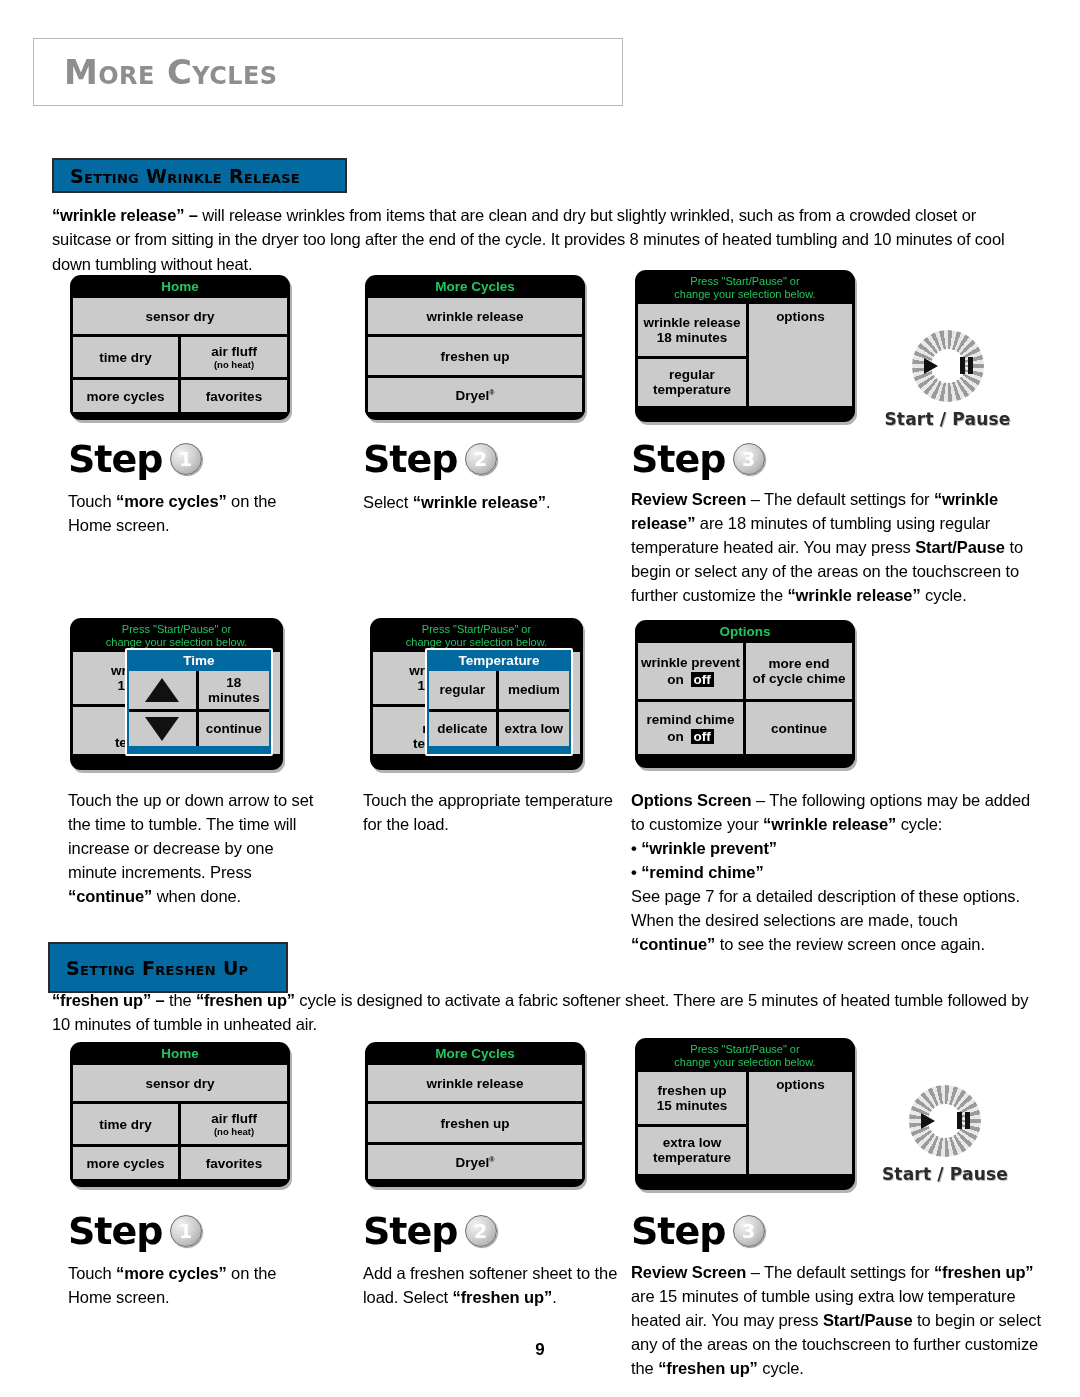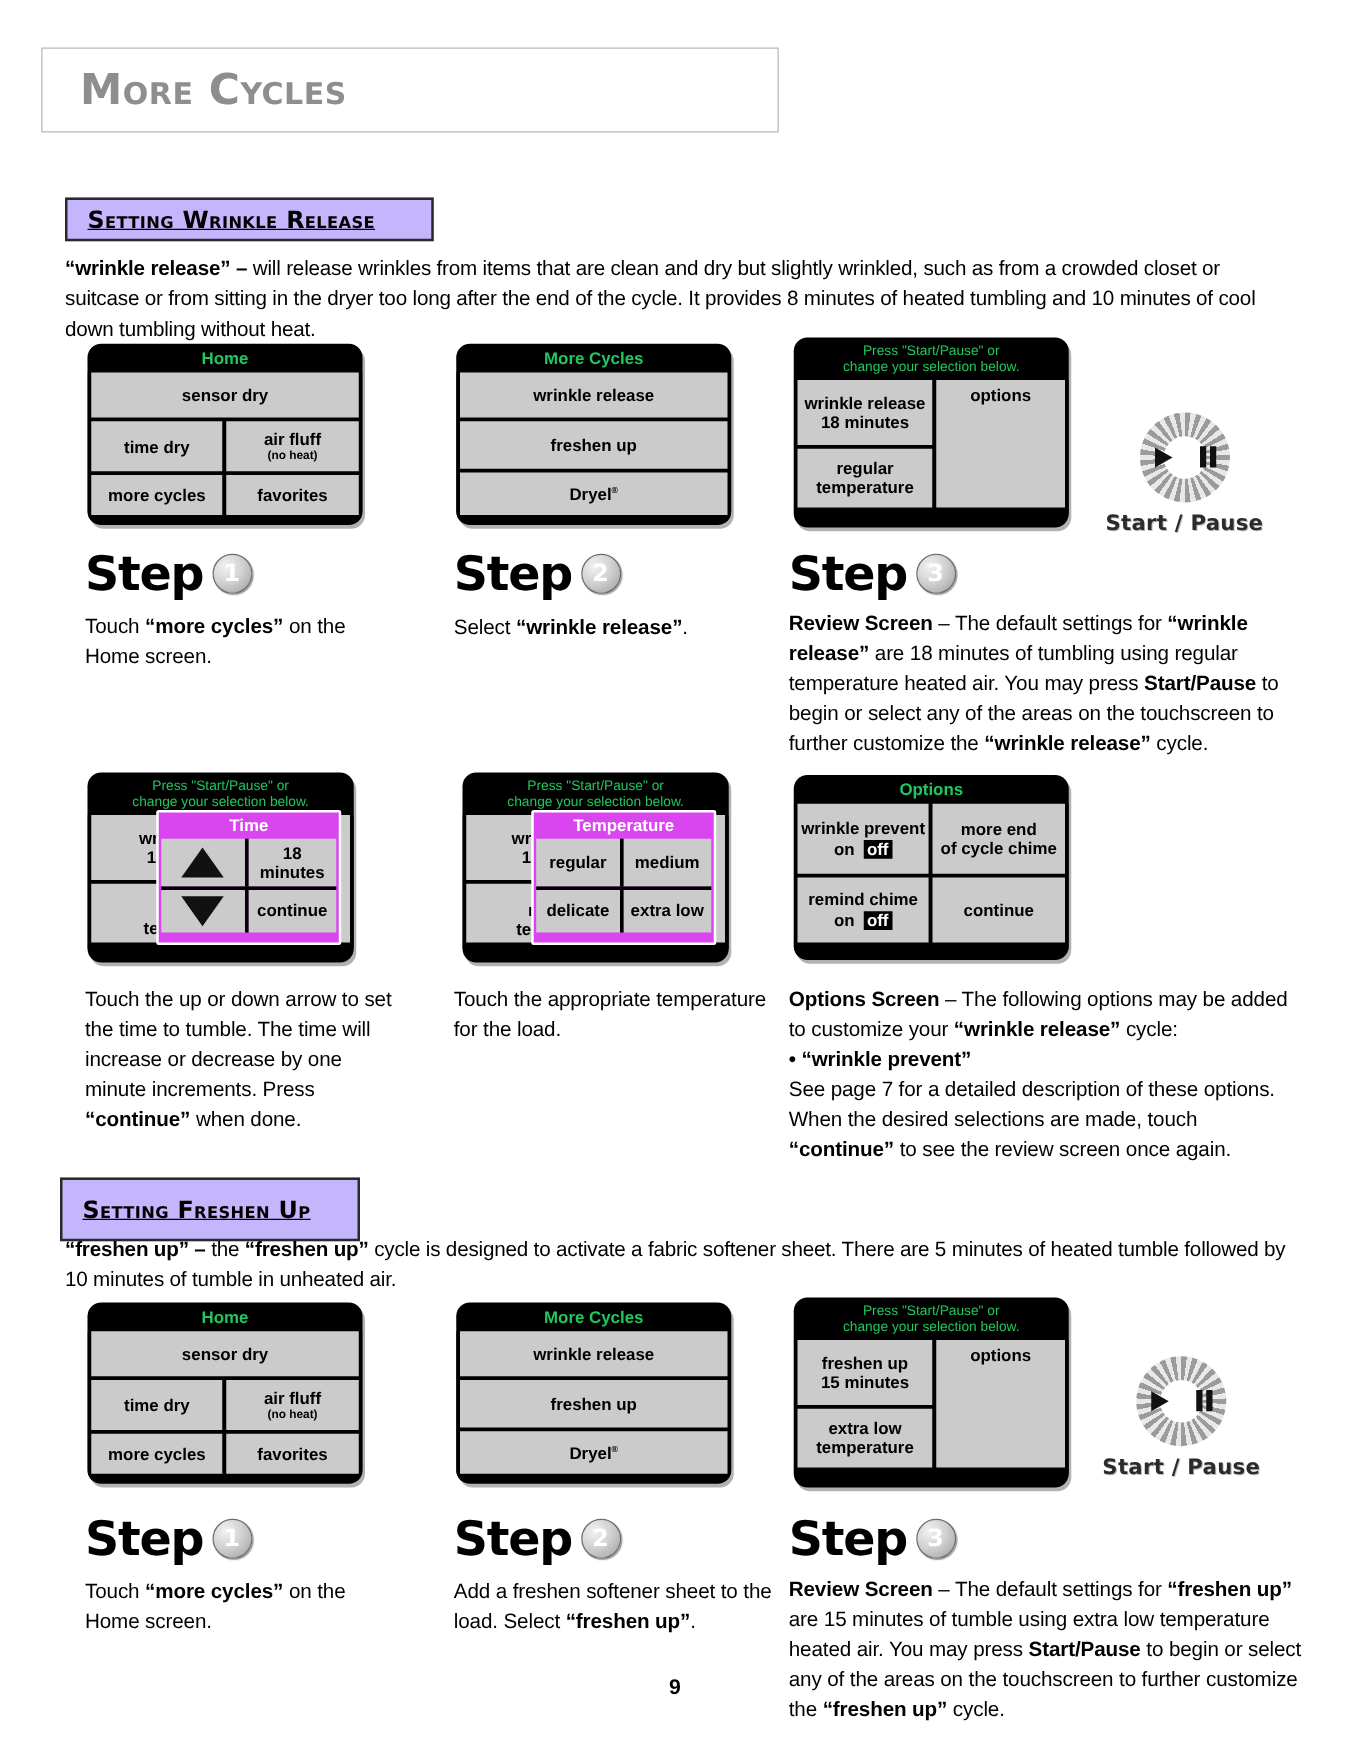--- a/index.html
+++ b/index.html
@@ -42,25 +42,24 @@
     width: 980px;
     font-size: 16.5px;
     font-family: "Liberation Sans", sans-serif;
     letter-spacing: -0.15px;
   }
   .intro b { font-weight: bold; }
 
   
   .section-bar {
     position: absolute;
-    background: #c4b5fd;
+    background: #0369a1;
     border: 2px solid #2a2a2a;
     display: flex; align-items: center;
     padding: 0 16px;
-    text-decoration: underline;
   }
   .section-bar span {
     font-family: "DejaVu Sans", sans-serif;
     font-weight: bold;
     font-size: 19px;
     font-variant: small-caps;
     letter-spacing: 0.3px;
   }
   #bar-wrinkle { left: 52px; top: 158px; width: 295px; height: 35px; }
   #bar-freshen { left: 48px; top: 942px; width: 240px; height: 51px; }
@@ -117,21 +116,21 @@
     border: 0;
   }
   .scell .sub { font-size: 9.5px; font-weight: bold; margin-top: 1px; }
   .scell sup { font-size: 7px; vertical-align: super; }
   .gap-v { width: 3px; background: #000; }
   .gap-h { height: 3px; background: #000; }
 
   
   .overlay {
     position: absolute;
-    background: #d946ef;
+    background: #0369a1;
     border: 2px solid #ffffff;
     border-radius: 2px;
     overflow: hidden;
     z-index: 5;
   }
   .overlay-title {
     color: #fff; text-align: center;
     font-weight: bold; font-size: 13.5px;
     padding: 3px 2px 3px 2px;
   }
@@ -504,20 +503,21 @@
   </div>
 
   <div class="caption" style="left:363px; top:789px; width:250px;">
     <span>Touch the appropriate temperature for the load.</span>
   </div>
 
   <div class="caption" style="left:631px; top:789px; width:414px;">
     <b>Options Screen</b><span> – The following options may be added to customize your </span><b>“wrinkle release”</b><span> cycle:</span>
     <ul>
       <li>• “wrinkle prevent”</li>
+      <li>• “remind chime”</li>
     </ul>
     <span>See page 7 for a detailed description of these options. When the desired selections are made, touch </span><b>“continue”</b><span> to see the review screen once again.</span>
   </div>
 
   <div class="section-bar" id="bar-freshen">
     <span>Setting Freshen Up</span>
   </div>
 
   <div class="para" id="para-freshen">
     <b>“freshen up” –</b><span> the </span><b>“freshen up”</b><span> cycle is designed to activate a fabric softener sheet. There are 5 minutes of heated tumble followed by 10 minutes of tumble in unheated air.</span>

